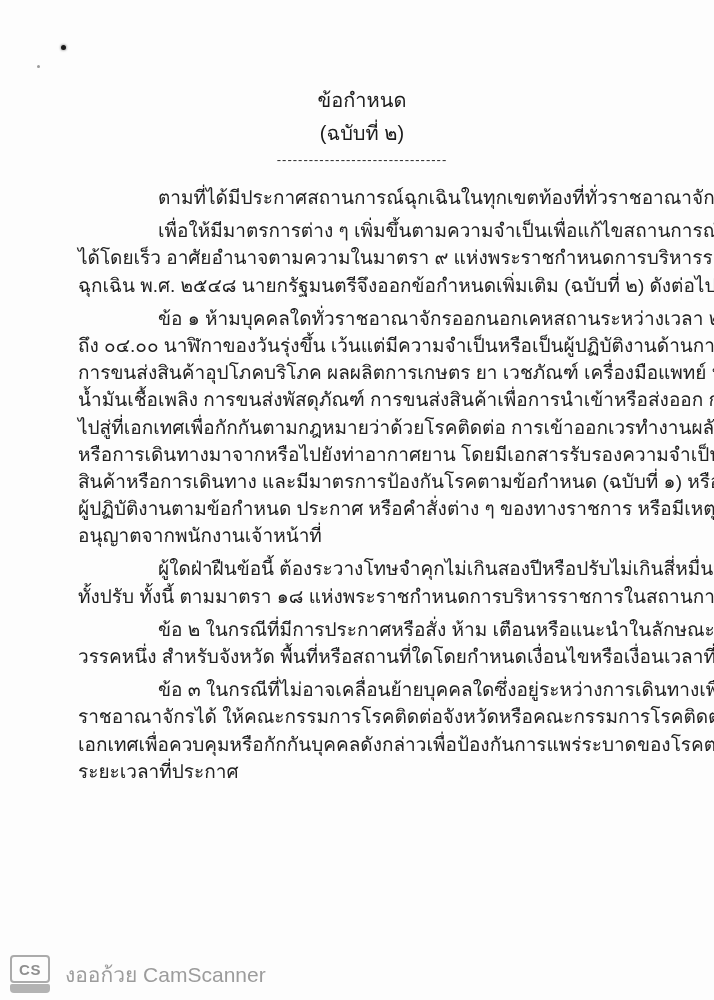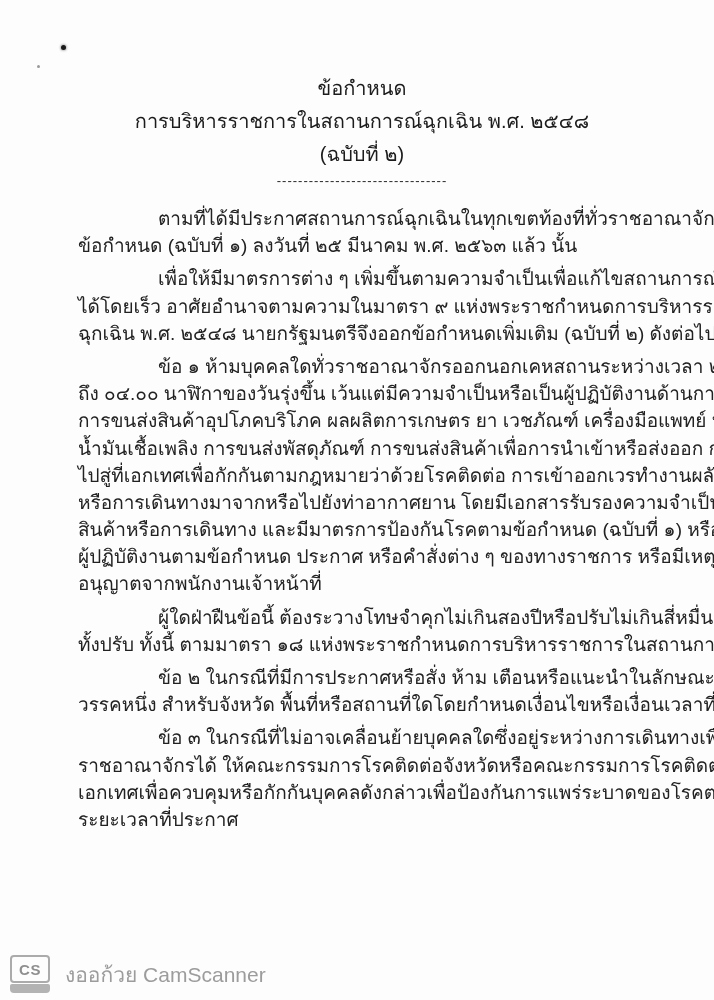--- a/index.html
+++ b/index.html
@@ -29,21 +29,21 @@
     position: absolute;
     left: 37px; top: 65px;
     width: 3px; height: 3px;
     background: #9a9a9a;
     border-radius: 50%;
   }
   .doc-content {
     position: absolute;
     left: 78px;
     right: 68px;
-    top: 72px;
+    top: 84px;
   }
   .title-block {
     text-align: center;
     font-size: 20px;
     line-height: 33px;
     font-weight: 500;
     color: #1c1c1c;
   }
   .title-line { white-space: nowrap; }
   .divider-line {
@@ -118,29 +118,27 @@
 
 <div class="page">
 
   <div class="speck-1"></div>
   <div class="speck-2"></div>
 
   <div class="doc-content">
 
     <div class="title-block">
       <div class="title-line">ข้อกำหนด</div>
-      <div class="title-line">การบริหารราชการในสถานการณ์ฉุกเฉิน พ.ศ. ๒๕๔๘</div>
       <div class="title-line">(ฉบับที่ ๒)</div>
       <div class="divider-line">--------------------------------</div>
     </div>
 
     <div class="paragraphs" id="paragraphs">
         <div class="paragraph">
           <div class="text-line indented">ตามที่ได้มีประกาศสถานการณ์ฉุกเฉินในทุกเขตท้องที่ทั่วราชอาณาจักรและได้ออก</div>
-          <div class="text-line">ข้อกำหนด (ฉบับที่ ๑) ลงวันที่ ๒๕ มีนาคม พ.ศ. ๒๕๖๓ แล้ว  นั้น</div>
         </div>
         <div class="paragraph">
           <div class="text-line indented">เพื่อให้มีมาตรการต่าง ๆ เพิ่มขึ้นตามความจำเป็นเพื่อแก้ไขสถานการณ์ฉุกเฉินให้ยุติลง</div>
           <div class="text-line">ได้โดยเร็ว อาศัยอำนาจตามความในมาตรา ๙ แห่งพระราชกำหนดการบริหารราชการในสถานการณ์</div>
           <div class="text-line">ฉุกเฉิน พ.ศ. ๒๕๔๘ นายกรัฐมนตรีจึงออกข้อกำหนดเพิ่มเติม (ฉบับที่ ๒) ดังต่อไปนี้</div>
         </div>
         <div class="paragraph">
           <div class="text-line indented">ข้อ ๑ ห้ามบุคคลใดทั่วราชอาณาจักรออกนอกเคหสถานระหว่างเวลา ๒๒.๐๐ นาฬิกา</div>
           <div class="text-line">ถึง ๐๔.๐๐ นาฬิกาของวันรุ่งขึ้น เว้นแต่มีความจำเป็นหรือเป็นผู้ปฏิบัติงานด้านการแพทย์ การธนาคาร</div>
           <div class="text-line">การขนส่งสินค้าอุปโภคบริโภค ผลผลิตการเกษตร ยา เวชภัณฑ์ เครื่องมือแพทย์ หนังสือพิมพ์ การขนส่ง</div>

